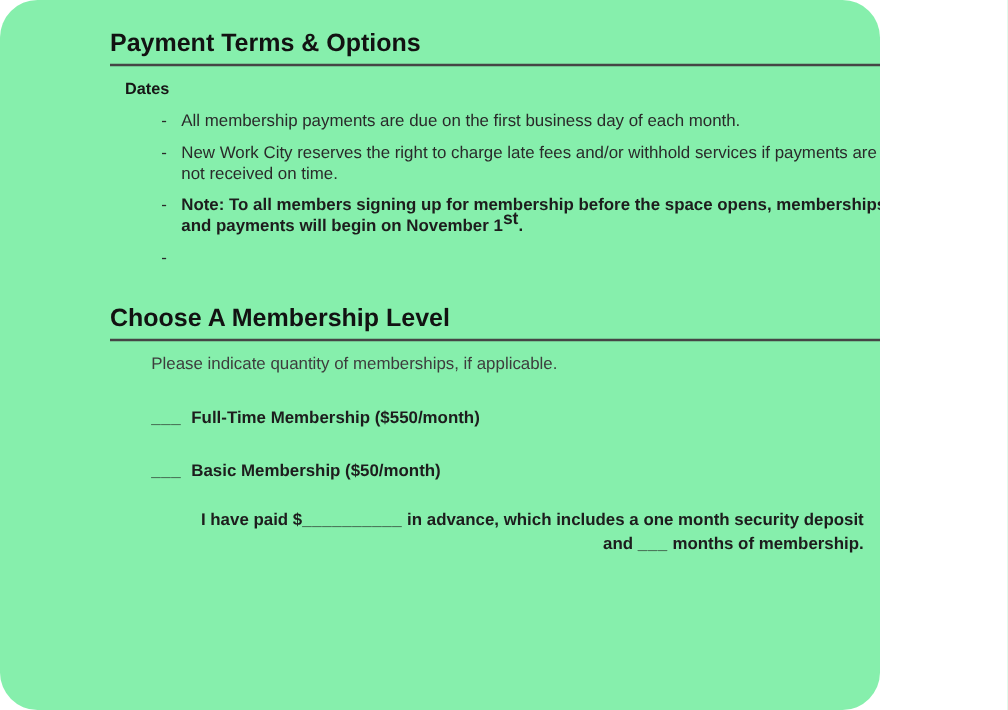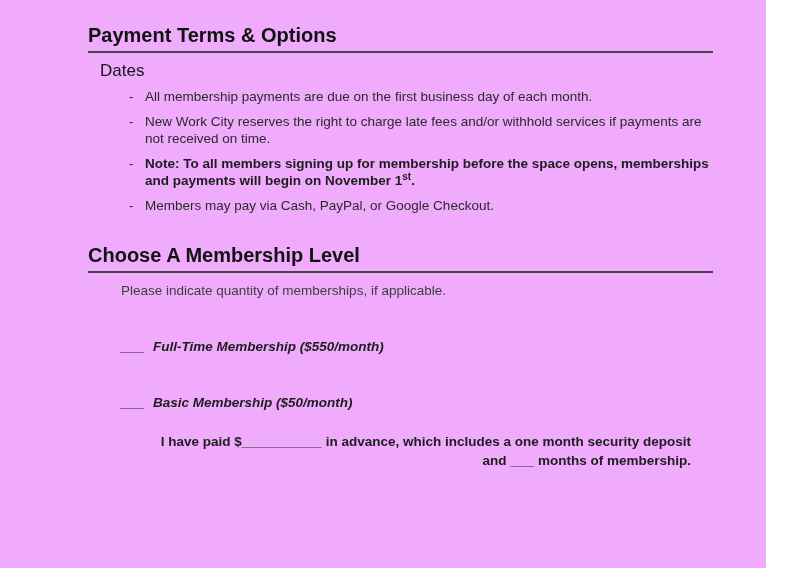--- a/index.html
+++ b/index.html
@@ -1,46 +1,47 @@
 <!DOCTYPE html>
 <html><head>
 <meta charset="utf-8">
 <style>
   html, body { margin: 0; padding: 0; background: #ffffff; }
   .page {
     position: relative;
-    width: 766px;
+    width: 704px;
     height: 568px;
-    background: #f0abfc;
+    background: #86efac;
     font-family: "Liberation Sans", sans-serif;
     color: #232323;
     overflow: hidden;
     box-sizing: border-box;
+    border-radius: 30px;
   }
   .content {
     position: absolute;
     left: 88px;
     top: 24px;
     width: 625px;
   }
   .section-title {
     margin: 0;
     font-size: 20px;
     line-height: 23px;
     font-weight: bold;
     color: #121212;
     padding-bottom: 4px;
     border-bottom: 2px solid #454545;
   }
   .subsection { margin-left: 12px; }
   .sub-heading {
     margin-top: 9px;
-    font-size: 17px;
+    font-size: 13px;
     line-height: 18px;
-    font-weight: normal;
+    font-weight: bold;
     color: #161616;
   }
   .bullets {
     list-style: none;
     margin: 8px 0 0 0;
     padding: 0 0 0 29px;
   }
   .bullet-item {
     display: flex;
     margin-bottom: 8px;
@@ -54,47 +55,46 @@
   .methods-heading { margin-top: 22px; }
   .section2 { margin-top: 30px; }
   .section2-body { margin-left: 33px; }
   .intro {
     margin-top: 9px;
     font-size: 13.5px;
     line-height: 17px;
     color: #3d3d3d;
   }
   .option {
-    margin-top: 39px;
+    margin-top: 26px;
     font-size: 13.5px;
     line-height: 17px;
     font-weight: bold;
     color: #1d1d1d;
-    font-style: italic;
   }
   .blank { letter-spacing: 0.5px; white-space: nowrap; }
   .option .blank { margin-right: 8px; }
   .paid-statement {
     margin-top: 21px;
     font-size: 13.5px;
     line-height: 19px;
     font-weight: bold;
     color: #1d1d1d;
     width: 570px;
     text-align: right;
   }
   .commence-statement {
     margin-top: 17px;
     font-size: 13.5px;
     line-height: 17px;
     font-weight: bold;
     color: #1d1d1d;
   }
   sup.ordinal {
-    font-size: 10px;
+    font-size: 14px;
     line-height: 0;
     vertical-align: super;
   }
 </style>
 </head>
 <body>
 
 <div class="page">
   <div class="content">
 
@@ -116,21 +116,20 @@
           <li class="bullet-item bold">
             <span class="bullet-dash">-</span>
             <span class="bullet-body"><span>Note: To all members signing up for membership before the space opens, memberships and payments will begin on November 1</span><sup class="ordinal">st</sup><span>.</span></span>
           </li>
         </ul>
 
 
         <ul class="bullets">
           <li class="bullet-item">
             <span class="bullet-dash">-</span>
-            <span class="bullet-body">Members may pay via Cash, PayPal, or Google Checkout.</span>
           </li>
         </ul>
       </div>
     </div>
 
     <div class="section2">
       <h1 class="section-title">Choose A Membership Level</h1>
 
       <div class="section2-body">
         <div class="intro">Please indicate quantity of memberships, if applicable.</div>

